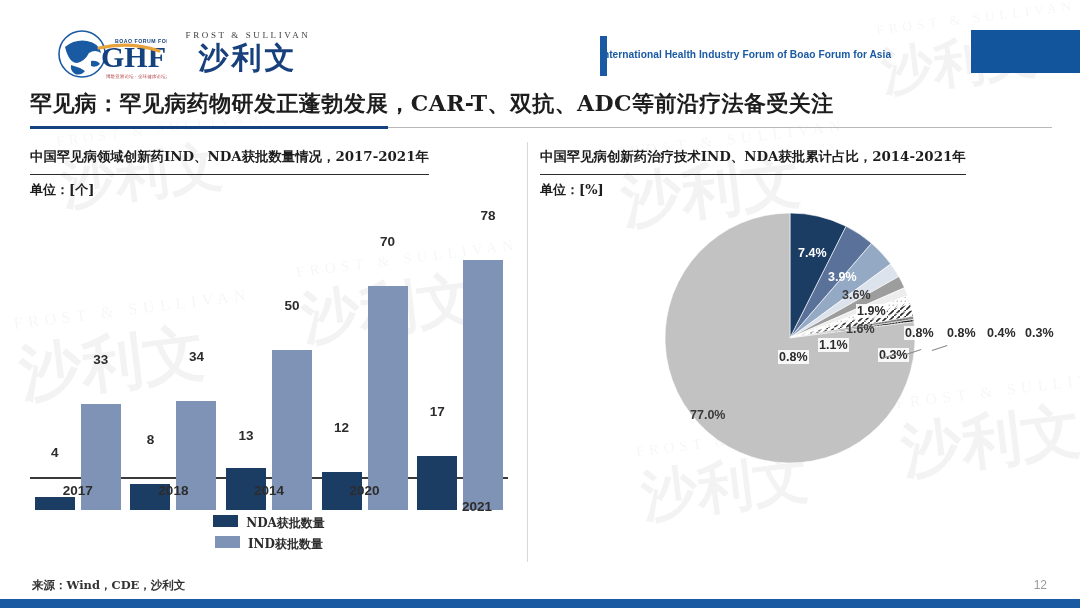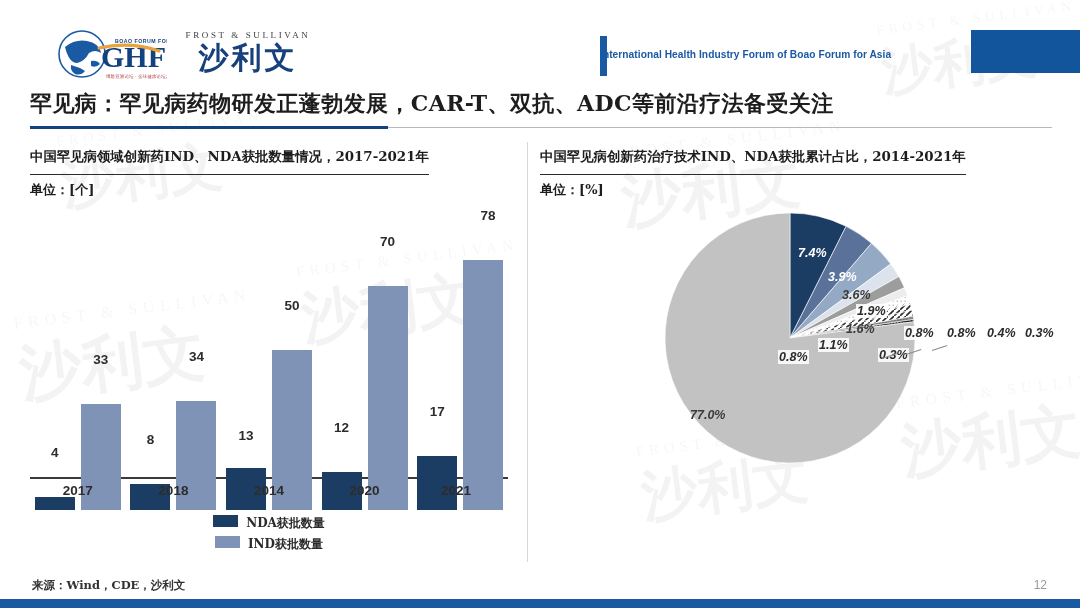--- a/index.html
+++ b/index.html
@@ -53,21 +53,21 @@
   .bar.ind{background:#7e93b5;}
   .bar-val{position:absolute;width:46px;text-align:center;font-size:13.5px;font-weight:700;
       color:#2c2c2c;font-family:"Liberation Sans",sans-serif;}
   .bar-cat{position:absolute;top:278px;width:100px;text-align:center;font-size:13.5px;
       font-weight:700;color:#2c2c2c;font-family:"Liberation Sans",sans-serif;}
   #bar-legend{position:absolute;left:0;top:310px;width:478px;}
   .bl-row{display:flex;justify-content:center;margin-bottom:4px;}
   .bl-sw{width:25px;height:12px;margin-right:8px;}
   .bl-lb{font-family:"DejaVu Serif",serif;font-weight:700;font-size:12px;color:#2b2b2b;}
   
-  #pie-chart{position:absolute;left:540px;top:200px;width:500px;height:310px;font-style:italic;}
+  #pie-chart{position:absolute;left:540px;top:200px;width:500px;height:310px;}
   #pie-svg{position:absolute;left:120px;top:8px;}
   .pie-lab{position:absolute;font-family:"Liberation Sans",sans-serif;font-size:12.5px;
       font-weight:700;white-space:nowrap;}
   .pie-lab.onwhite{background:rgba(255,255,255,.86);padding:0 1px;color:#2b2b2b;}
   .pie-lab.onnavy{color:#ffffff;}
   .pie-lab.ongray{color:#3a3a3a;}
   .leader{position:absolute;background:#8a8a8a;height:1px;transform-origin:left center;}
   
   #source{position:absolute;left:32px;top:578px;font-family:"DejaVu Serif",serif;
       font-weight:700;font-size:11.5px;color:#333;}
@@ -178,21 +178,21 @@
       <div class="bar-cat" style="left: 189px;">2014</div>
       <div class="bar nda" style="left: 291.6px; width: 40px; height: 38.4px;"></div>
       <div class="bar-val" style="left: 288.6px; top: 214.6px;">12</div>
       <div class="bar ind" style="left: 337.6px; width: 40px; height: 224px;"></div>
       <div class="bar-val" style="left: 334.6px; top: 29px;">70</div>
       <div class="bar-cat" style="left: 284.6px;">2020</div>
       <div class="bar nda" style="left: 387.2px; width: 40px; height: 54.4px;"></div>
       <div class="bar-val" style="left: 384.2px; top: 198.6px;">17</div>
       <div class="bar ind" style="left: 433.2px; width: 40px; height: 249.6px;"></div>
       <div class="bar-val" style="left: 435px; top: 3.4px;">78</div>
-      <div class="bar-cat" style="left: 376px;">2021</div>
+      <div class="bar-cat" style="left: 397px; margin-top: 16px;">2021</div>
     </div>
   <div id="bar-legend">
       <div class="bl-row">
         <span class="bl-sw" style="background: rgb(28, 61, 99);"></span>
         <span class="bl-lb">NDA获批数量</span>
       </div>
       <div class="bl-row">
         <span class="bl-sw" style="background: rgb(126, 147, 181);"></span>
         <span class="bl-lb">IND获批数量</span>
       </div>

